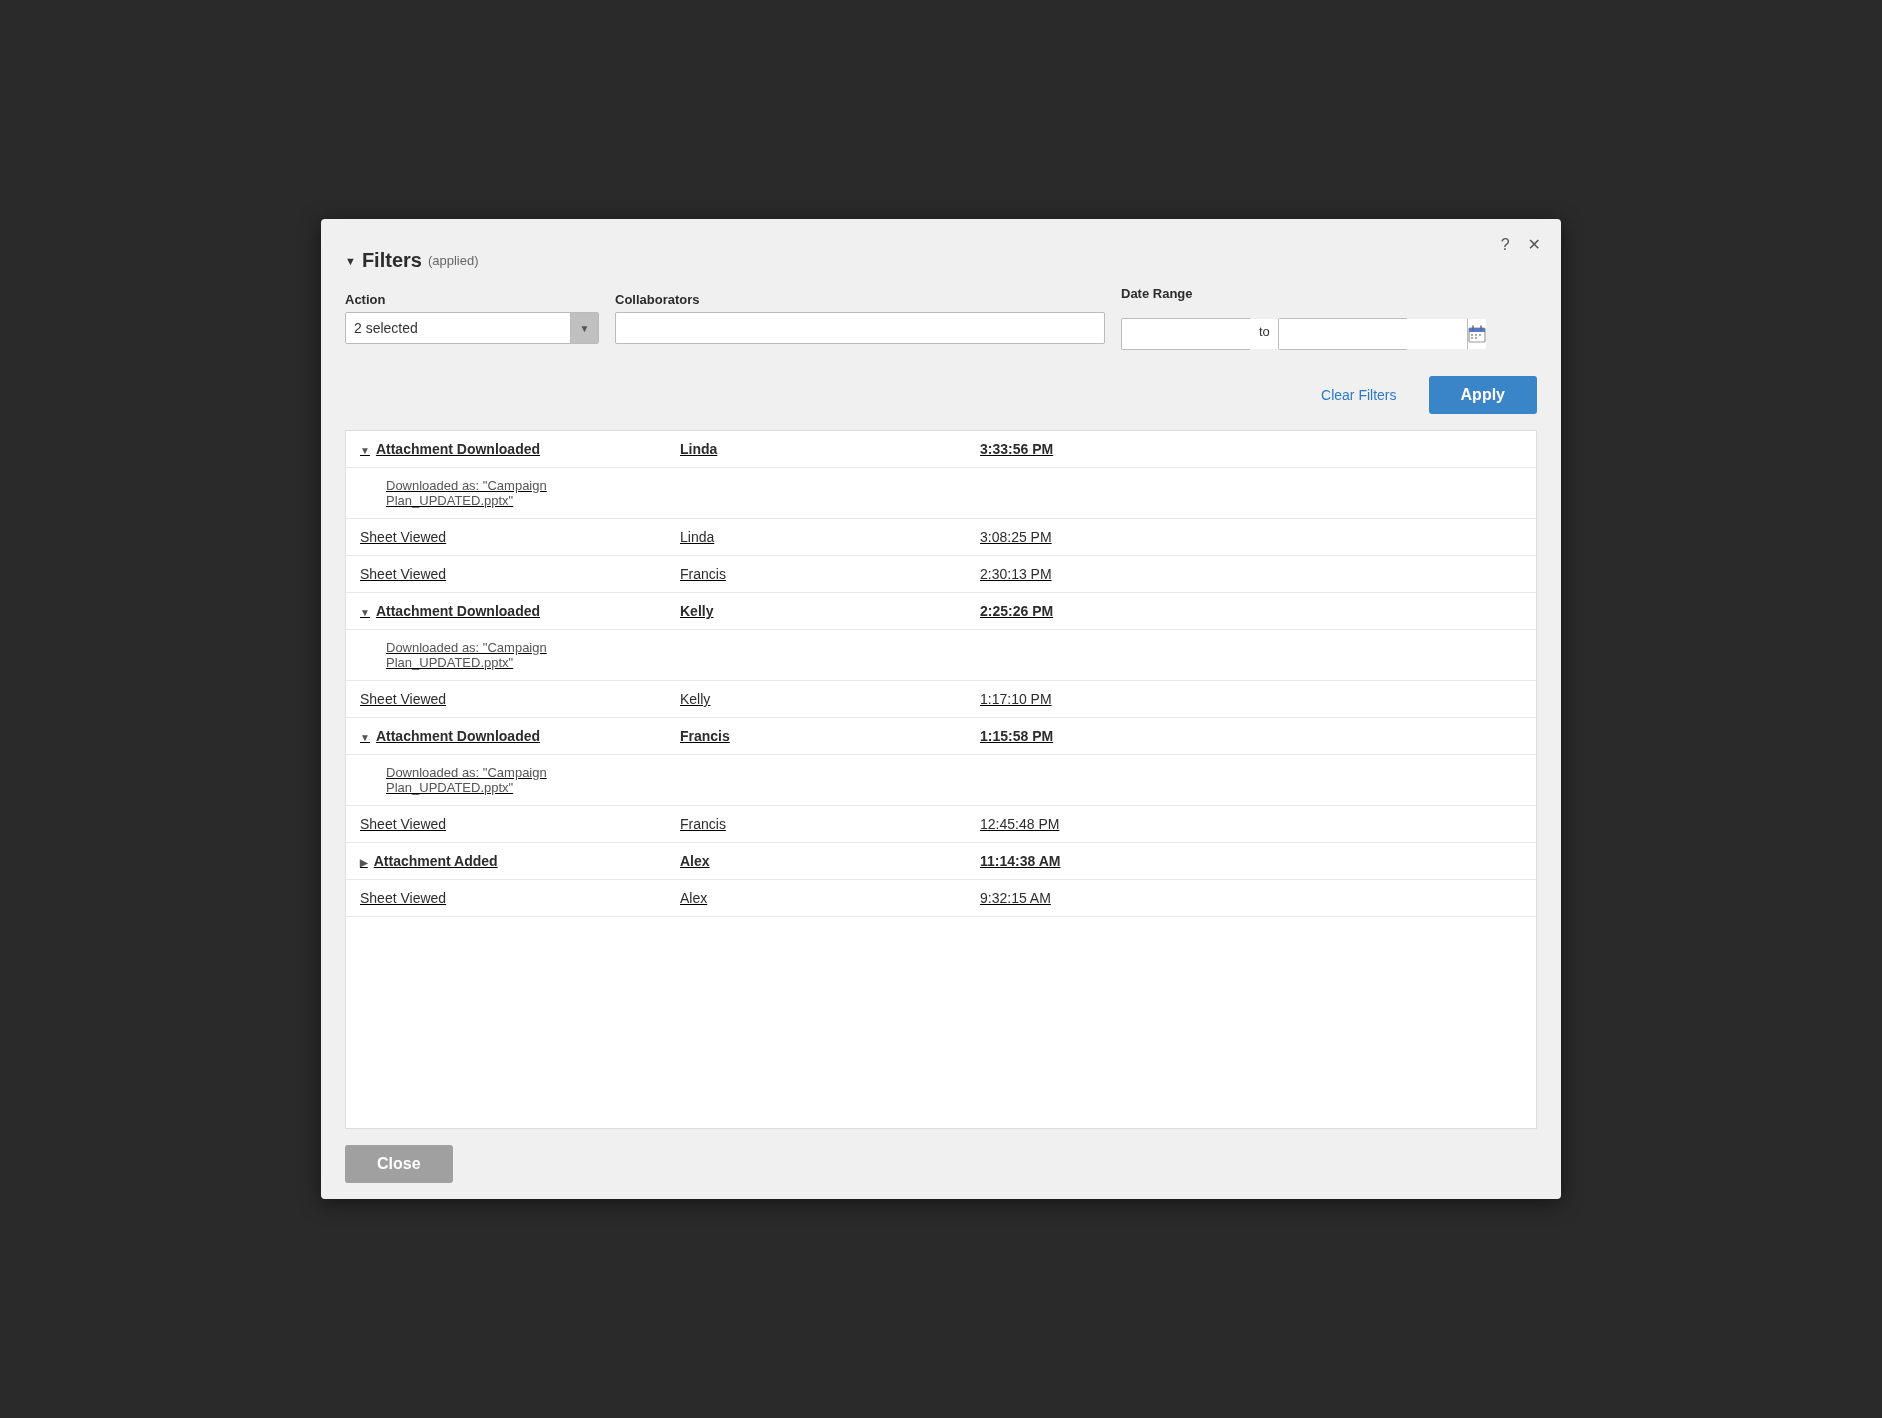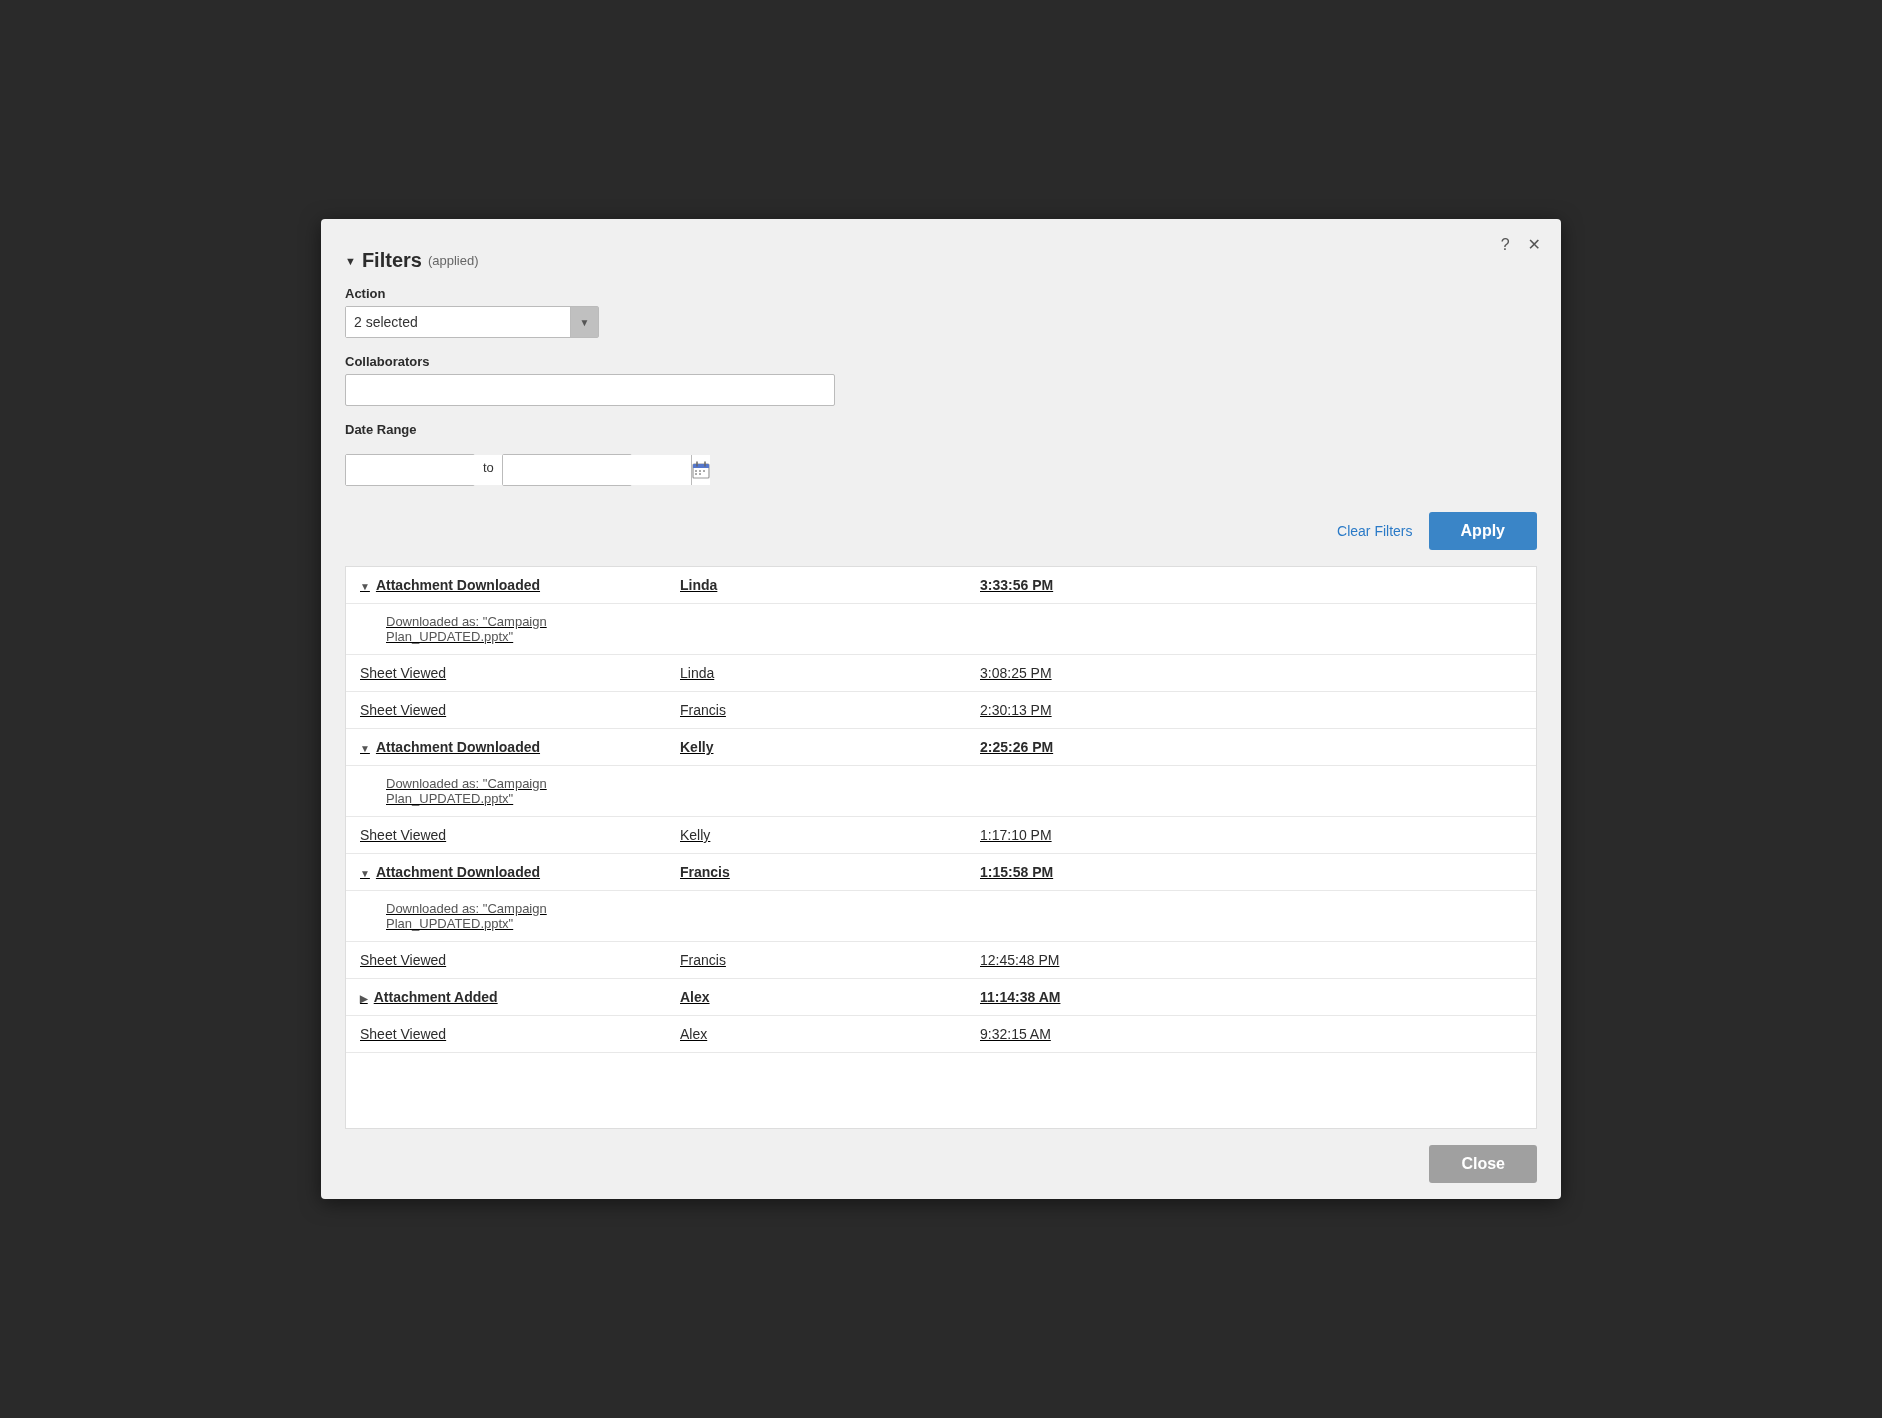--- a/index.html
+++ b/index.html
@@ -72,24 +72,23 @@
       font-size: 20px;
       font-weight: bold;
       color: #2c2c2c;
     }
     .filters-applied {
       font-size: 13px;
       color: #666;
     }
     .filters-row {
       display: flex;
-      align-items: flex-start;
+      align-items: center;
       gap: 16px;
       flex-wrap: wrap;
-      flex-direction: column;
     }
     .filter-group {
       display: flex;
       flex-direction: column;
       gap: 5px;
     }
     .filter-label {
       font-size: 13px;
       font-weight: bold;
       color: #2c2c2c;
@@ -174,21 +173,21 @@
     }
     .date-to-label {
       font-size: 13px;
       color: #333;
       padding-bottom: 6px;
     }
     .filters-actions {
       display: flex;
       align-items: center;
       justify-content: flex-end;
-      gap: 16px;
+      gap: 32px;
       padding: 10px 24px 16px 24px;
     }
     .clear-filters-btn {
       background: none;
       border: none;
       color: #2a7ac7;
       font-size: 14px;
       cursor: pointer;
       text-decoration: none;
     }
@@ -248,21 +247,21 @@
       text-align: left;
     }
     .expand-arrow {
       font-size: 10px;
       margin-right: 6px;
       color: #555;
     }
     .modal-footer {
       padding: 16px 24px;
       display: flex;
-      justify-content: flex-end;
+      justify-content: flex-start;
     }
     .close-btn {
       background: #a0a0a0;
       color: #fff;
       border: none;
       padding: 10px 32px;
       font-size: 16px;
       font-weight: bold;
       border-radius: 3px;
       cursor: pointer;

